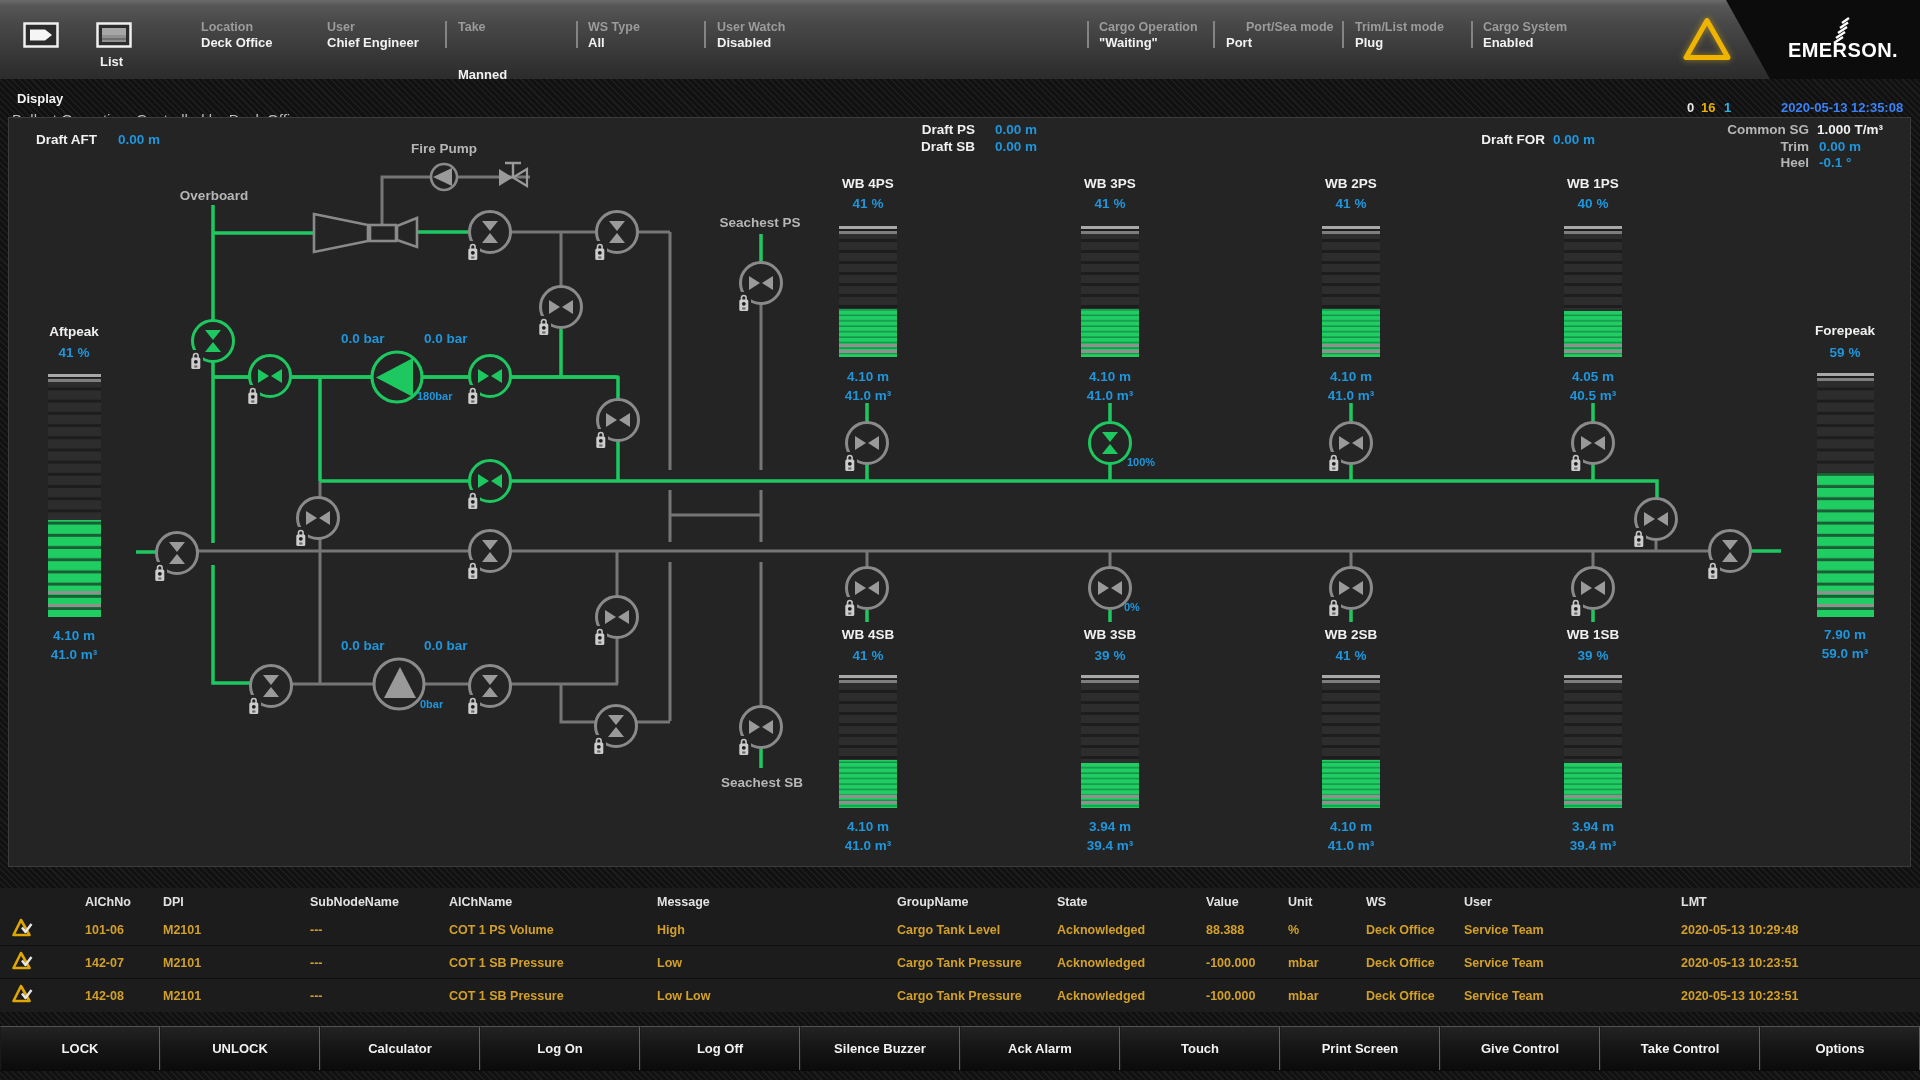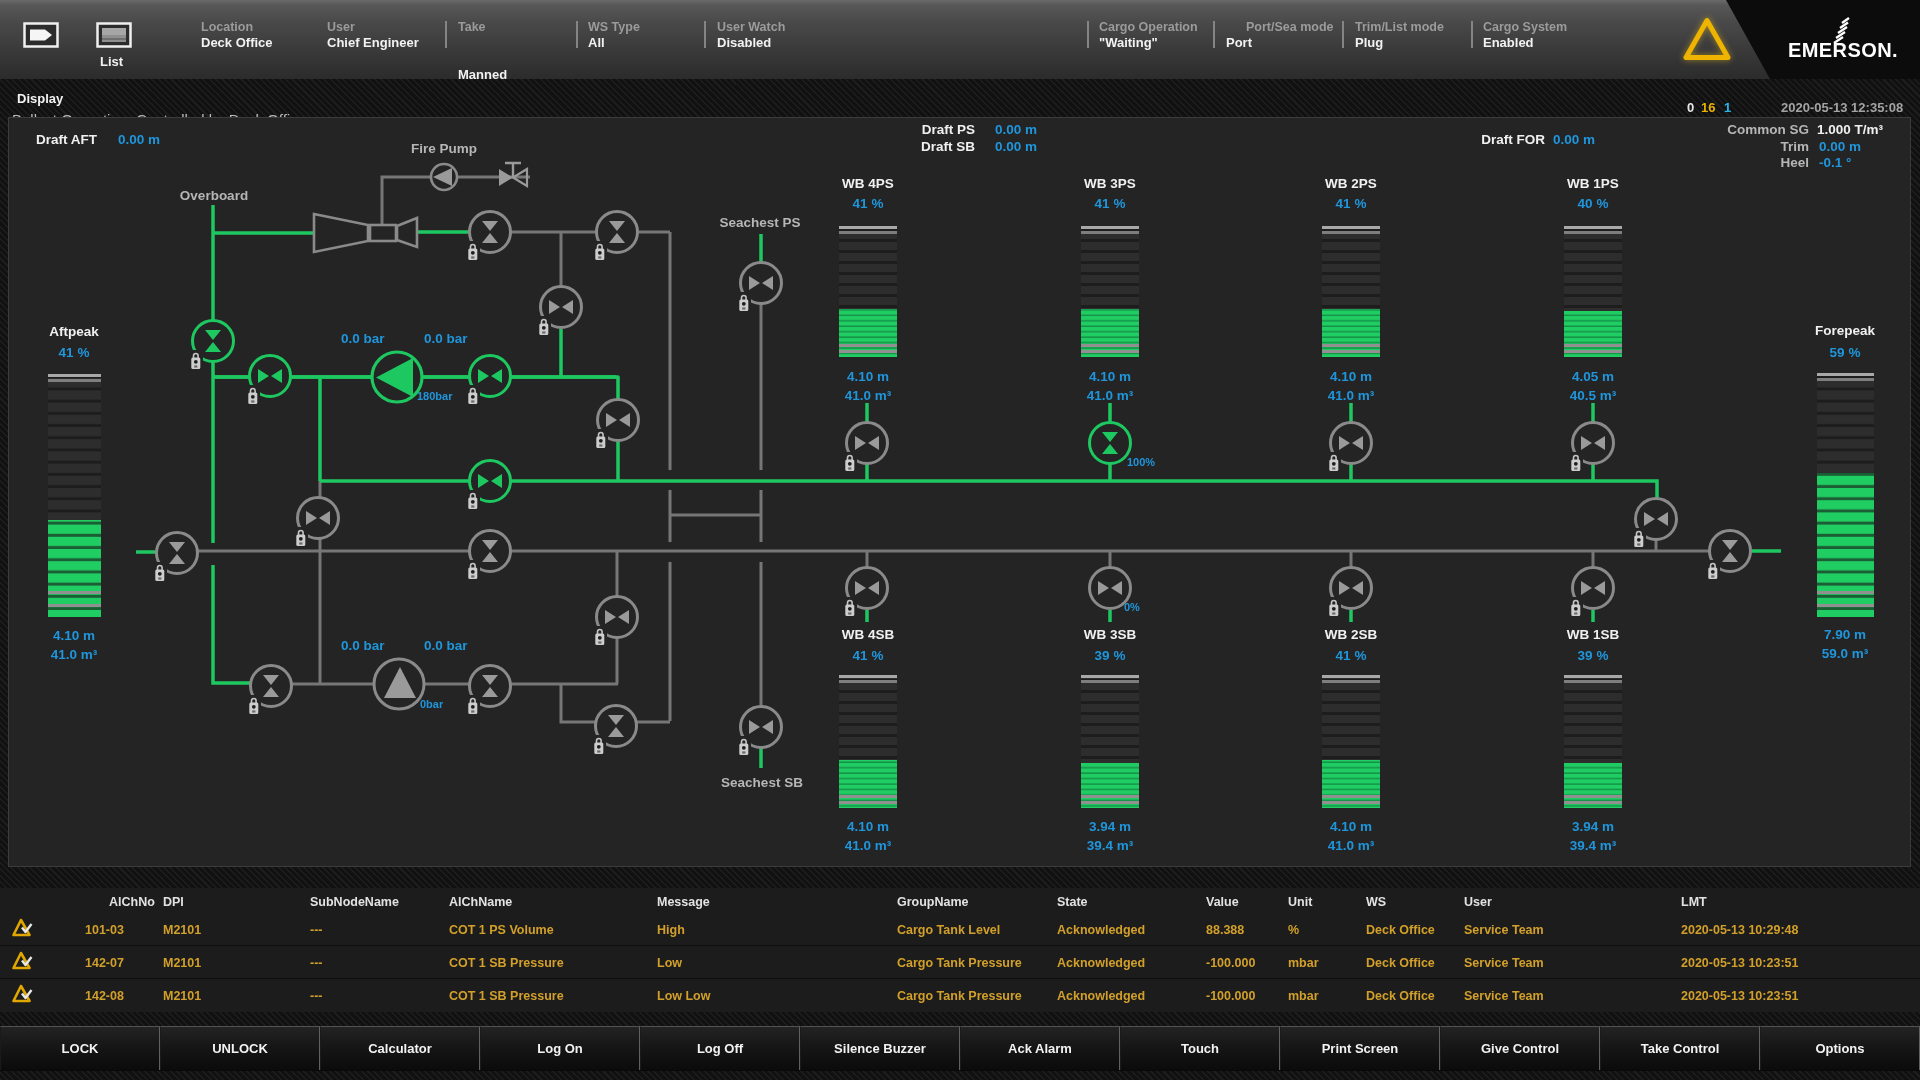--- a/index.html
+++ b/index.html
@@ -396,21 +396,21 @@
     <span class="tv" style="left:1226px;top:35px;">Port</span>
 <span class="sep" style="left:1342px;"></span>
 <span class="tl" style="left:1355px;top:20px;">Trim/List mode</span>
     <span class="tv" style="left:1355px;top:35px;">Plug</span>
 <span class="sep" style="left:1471px;"></span>
 <span class="tl" style="left:1483px;top:20px;">Cargo System</span>
     <span class="tv" style="left:1483px;top:35px;">Enabled</span>
 <span class="tv" style="left:1687px;top:100px;color:#e6e6e6;">0</span>
 <span class="tv" style="left:1701px;top:100px;color:#e8b000;">16</span>
 <span class="tv" style="left:1724px;top:100px;color:#2ab4e8;">1</span>
-<span class="tv" style="left:1781px;top:100px;color:#a3a3a3;">2020-05-13 12:35:08</span>
+<span class="tv" style="left:1781px;top:100px;color:#3b82f6;">2020-05-13 12:35:08</span>
 <svg class="abs" style="left:0;top:0;" width="1920" height="120">
 <rect x="24.5" y="23.5" width="33" height="23" fill="#2c2c2c" stroke="#f0f0f0" stroke-width="2.5"></rect>
 <path d="M30,29.5 L45,29.5 L52,35 L45,40.5 L30,40.5 Z" fill="#f5f5f5"></path>
 <rect x="97.5" y="23.5" width="33" height="23" fill="#2c2c2c" stroke="#f0f0f0" stroke-width="2.5"></rect>
 <rect x="102" y="28" width="24" height="14" fill="#8f8f8f"></rect>
 <rect x="102" y="28" width="24" height="7" fill="#a6a6a6"></rect>
 <rect x="102" y="38" width="24" height="2" fill="#6f6f6f"></rect>
 <path d="M1707,20.5 L1686,57.5 L1728,57.5 Z" fill="none" stroke="#eeb400" stroke-width="5" stroke-linejoin="round" style="filter:drop-shadow(0 0 3px rgba(240,190,20,0.55))"></path>
 <text x="1843" y="57" text-anchor="middle" style="fill:#fff;font-size:20px;letter-spacing:0.4px;">EMERSON.</text>
 <g stroke="#fff" stroke-width="2.3" stroke-linecap="butt" fill="none">
@@ -418,21 +418,21 @@
         <path d="M1836,38 l9,-6"></path>
         <path d="M1838,33 l9,-6"></path>
         <path d="M1840,28 l8,-5.5"></path>
         <path d="M1842,23 l7,-5"></path>
 </g>
 </svg>
 <span class="tv" style="left:17px;top:54px;margin-top:37px;">Display</span>
 <span class="tv" style="left:100px;top:54px;">List</span>
 </div>
 <div id="tblhtml" class="abs" style="left:0;top:880px;width:1920px;height:140px;">
-<span class="th" style="left:85px;top:15px;margin-left:24px;">AlChNo</span>
+<span class="th" style="left:85px;top:15px;">AlChNo</span>
 <span class="th" style="left:163px;top:15px;">DPI</span>
 <span class="th" style="left:310px;top:15px;">SubNodeName</span>
 <span class="th" style="left:449px;top:15px;">AlChName</span>
 <span class="th" style="left:657px;top:15px;">Message</span>
 <span class="th" style="left:897px;top:15px;">GroupName</span>
 <span class="th" style="left:1057px;top:15px;">State</span>
 <span class="th" style="left:1206px;top:15px;">Value</span>
 <span class="th" style="left:1288px;top:15px;">Unit</span>
 <span class="th" style="left:1366px;top:15px;">WS</span>
 <span class="th" style="left:1464px;top:15px;">User</span>
@@ -442,21 +442,21 @@
 <path d="M21,40 L13.5,55 L29.5,55 Z" stroke="#e0a700" stroke-width="2.6"></path>
 <path d="M22,47.5 l3.5,4.5 l6,-8" stroke="#e8e8e8" stroke-width="2.4" fill="none"></path>
 <path d="M21,73 L13.5,88 L29.5,88 Z" stroke="#e0a700" stroke-width="2.6"></path>
 <path d="M22,80.5 l3.5,4.5 l6,-8" stroke="#e8e8e8" stroke-width="2.4" fill="none"></path>
 <path d="M21,106 L13.5,121 L29.5,121 Z" stroke="#e0a700" stroke-width="2.6"></path>
 <path d="M22,113.5 l3.5,4.5 l6,-8" stroke="#e8e8e8" stroke-width="2.4" fill="none"></path>
 </g>
     </svg>
 <div class="abs" style="left:0;top:65px;width:1920px;height:1px;background:#0e0e0e;"></div>
 <div class="abs" style="left:0;top:98px;width:1920px;height:1px;background:#0e0e0e;"></div>
-<span class="td" style="left:85px;top:43px;">101-03</span>
+<span class="td" style="left:85px;top:43px;">101-06</span>
 <span class="td" style="left:163px;top:43px;">M2101</span>
 <span class="td" style="left:310px;top:43px;">---</span>
 <span class="td" style="left:449px;top:43px;">COT 1 PS Volume</span>
 <span class="td" style="left:657px;top:43px;">High</span>
 <span class="td" style="left:897px;top:43px;">Cargo Tank Level</span>
 <span class="td" style="left:1057px;top:43px;">Acknowledged</span>
 <span class="td" style="left:1206px;top:43px;">88.388</span>
 <span class="td" style="left:1288px;top:43px;">%</span>
 <span class="td" style="left:1366px;top:43px;">Deck Office</span>
 <span class="td" style="left:1464px;top:43px;">Service Team</span>

